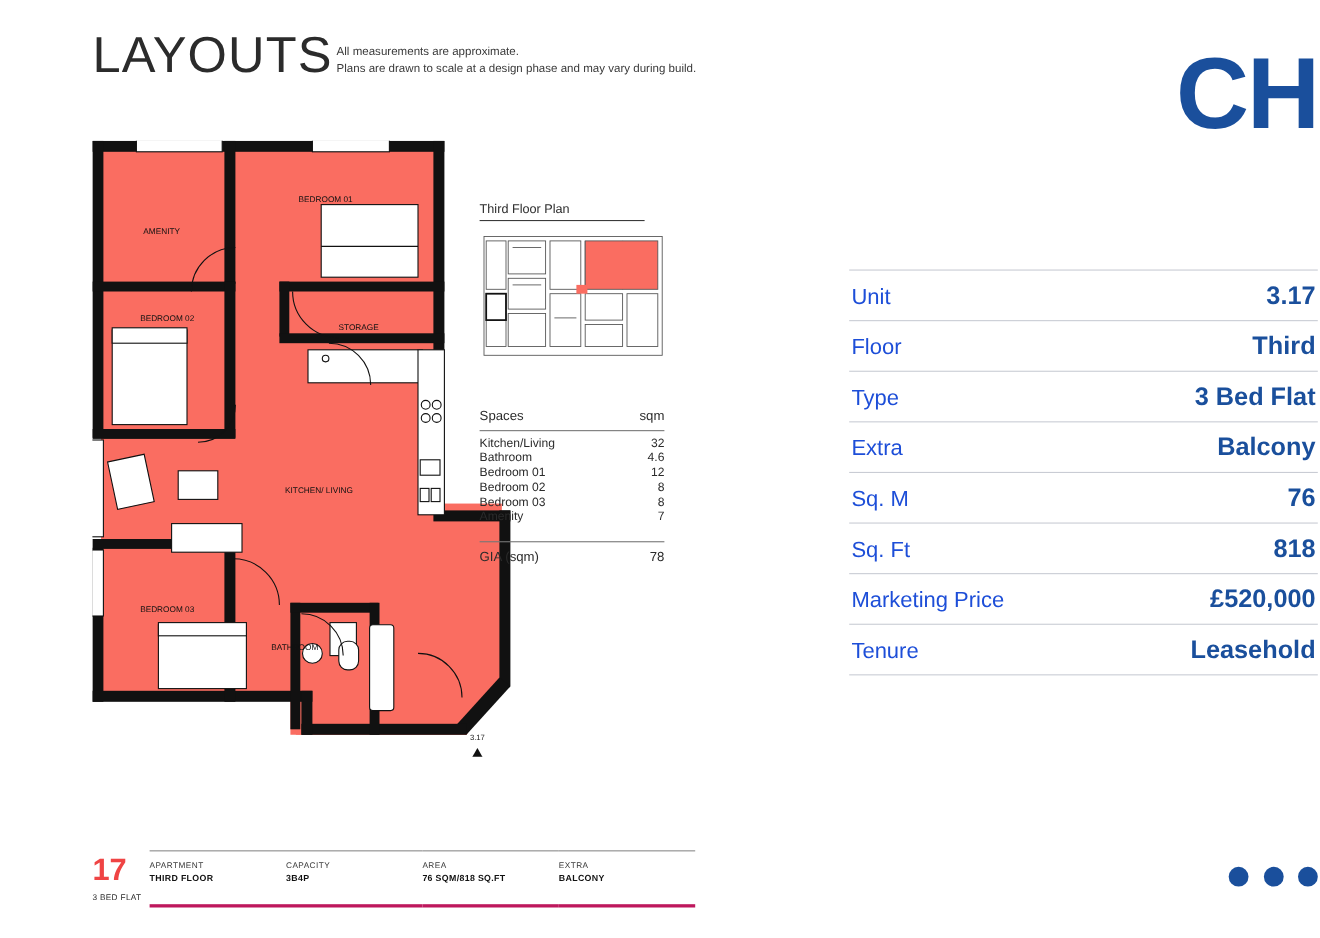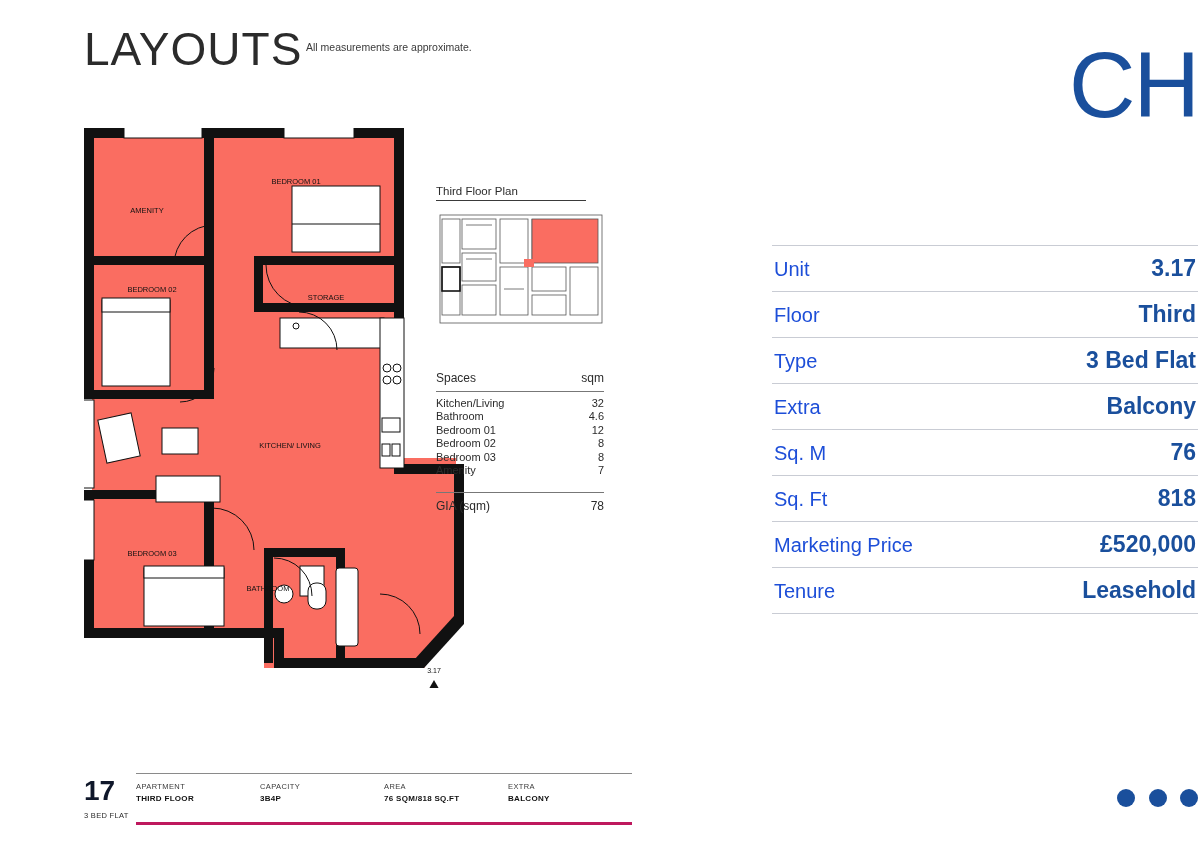--- a/index.html
+++ b/index.html
@@ -20,21 +20,21 @@
     font-size:46px; letter-spacing:1px;
     font-weight:400; color:#2b2b2b;
     font-family:"Liberation Sans", sans-serif;
   }
   .header-note {
     position:absolute; left:262px; top:40px;
     font-size:10.5px; line-height:15px; color:#3a3a3a;
   }
   .logo {
     position:absolute; right:46px; top:40px;
-    font-size:92px; font-weight:normal; color:#1a4f9c;
+    font-size:92px; font-weight:bold; color:#1a4f9c;
     letter-spacing:-2px; line-height:90px;
   }
 
   
   .plan { position:absolute; left:40px; top:128px; width:400px; height:560px; }
   .plan svg { display:block; }
 
   
   .keyplan { position:absolute; left:392px; top:185px; width:175px; }
   .keyplan-label { font-size:11.5px; color:#2b2b2b; padding-bottom:3px; }
@@ -55,36 +55,37 @@
     display:flex; justify-content:space-between; align-items:baseline;
     border-bottom:1px solid #c9ccd4;
     padding:9px 2px 9px 2px;
   }
   .det-row:first-child { border-top:1px solid #c9ccd4; }
   .det-label { font-size:20px; color:#1d4ed8; font-weight:400; }
   .det-value { font-size:23px; color:#1a4f9c; font-weight:bold; }
 
   
   .footer { position:absolute; left:40px; bottom:24px; width:540px; height:56px; }
-  .f-num { position:absolute; left:0; top:2px; font-size:28px; font-weight:bold; color:#0f172a; }
+  .f-num { position:absolute; left:0; top:2px; font-size:28px; font-weight:bold; color:#ef4444; }
   .f-sub { position:absolute; left:0; top:38px; font-size:7.5px; color:#2b2b2b; letter-spacing:.3px; }
   .f-col { position:absolute; top:0; width:124px; border-top:1px solid #8a8a8a; border-bottom:3px solid #be185d; height:52px; padding-top:8px; }
   .f-col .k { font-size:7.5px; color:#3a3a3a; letter-spacing:.4px; }
   .f-col .v { font-size:8px; color:#111; font-weight:bold; letter-spacing:.3px; margin-top:3px; }
   .dots { position:absolute; right:46px; bottom:42px; }
   .dot { width:18px; height:18px; border-radius:50%; background:#1a4f9c; display:inline-block; margin-left:9px; }
 </style>
 </head>
 <body>
 
 <div class="page">
 
   <div class="title">LAYOUTS</div>
   <div class="header-note">
     <div>All measurements are approximate.</div>
+    <div>Plans are drawn to scale at a design phase and may vary during build.</div>
   </div>
   <div class="logo">CH</div>
 
   <div class="plan">
     <svg width="400" height="560" viewBox="0 0 400 560" xmlns="http://www.w3.org/2000/svg">
 
       <g>
         <polygon points="8,8 312,8 312,330 372,330 372,490 340,540 180,540 180,500 120,500 120,500 8,500" fill="#fa6d61" stroke="none"></polygon>
         <polygon points="8,8 312,8 312,330 372,330 372,490 340,540 185,540 185,505 8,505" fill="#fa6d61"></polygon>
       </g>

